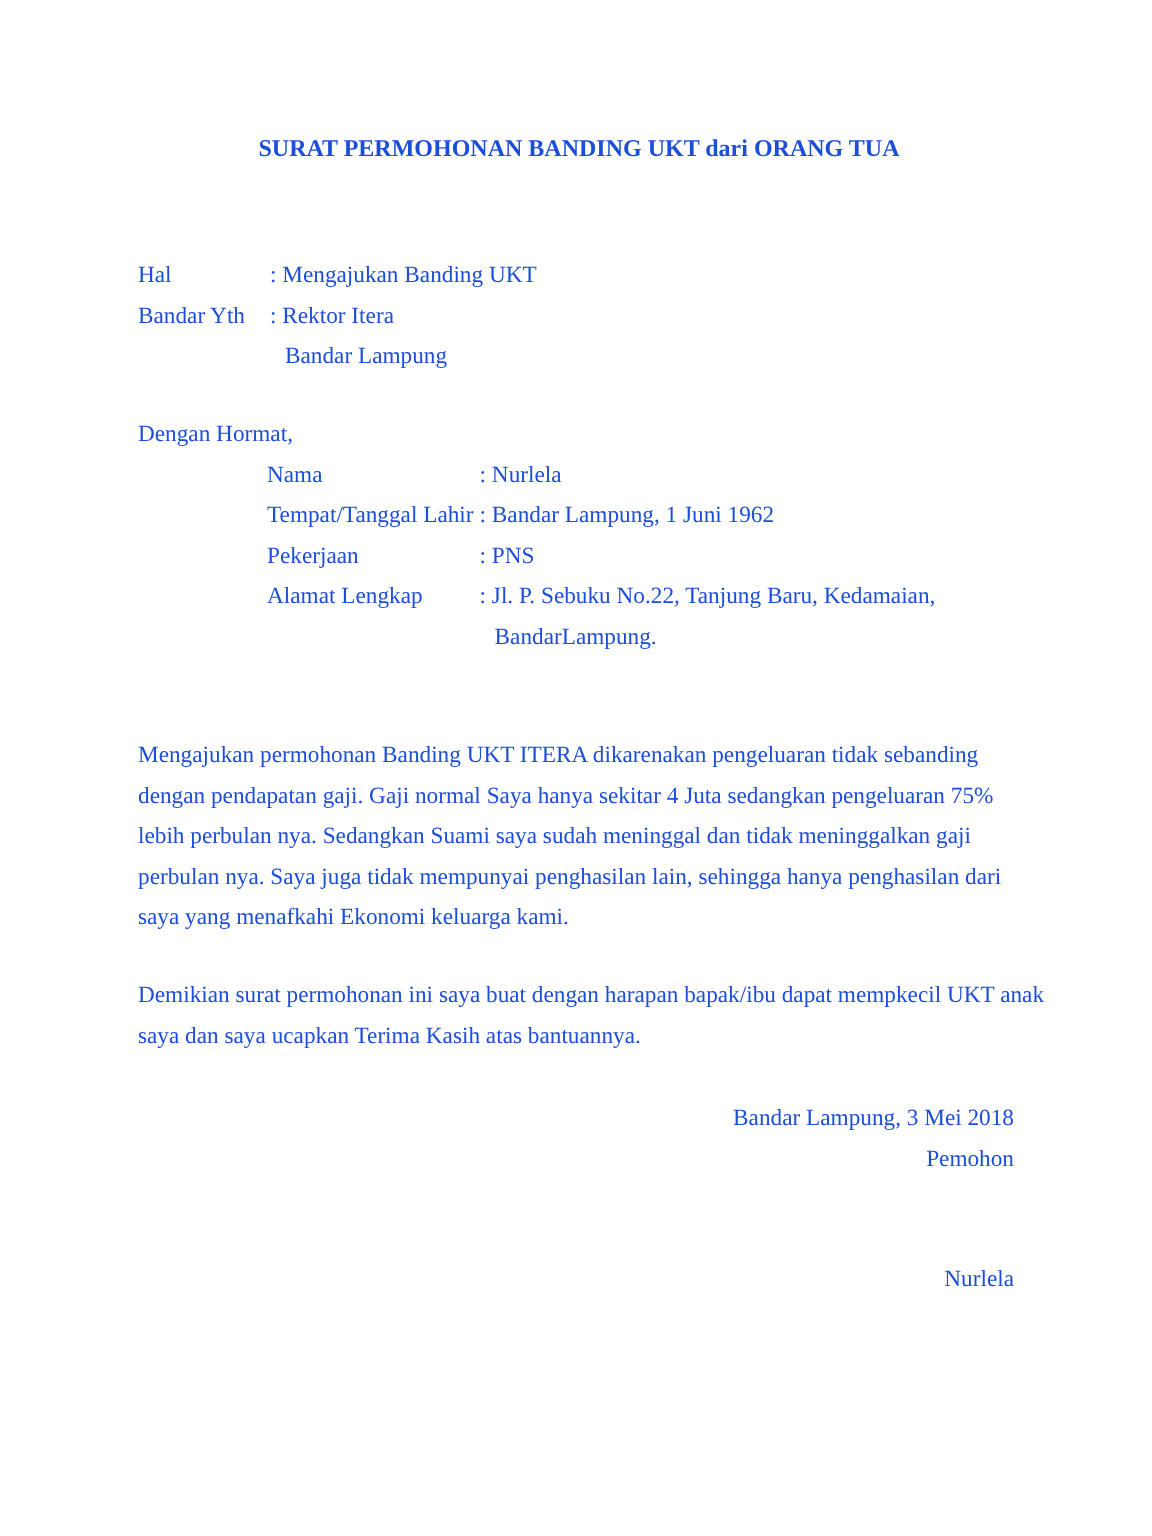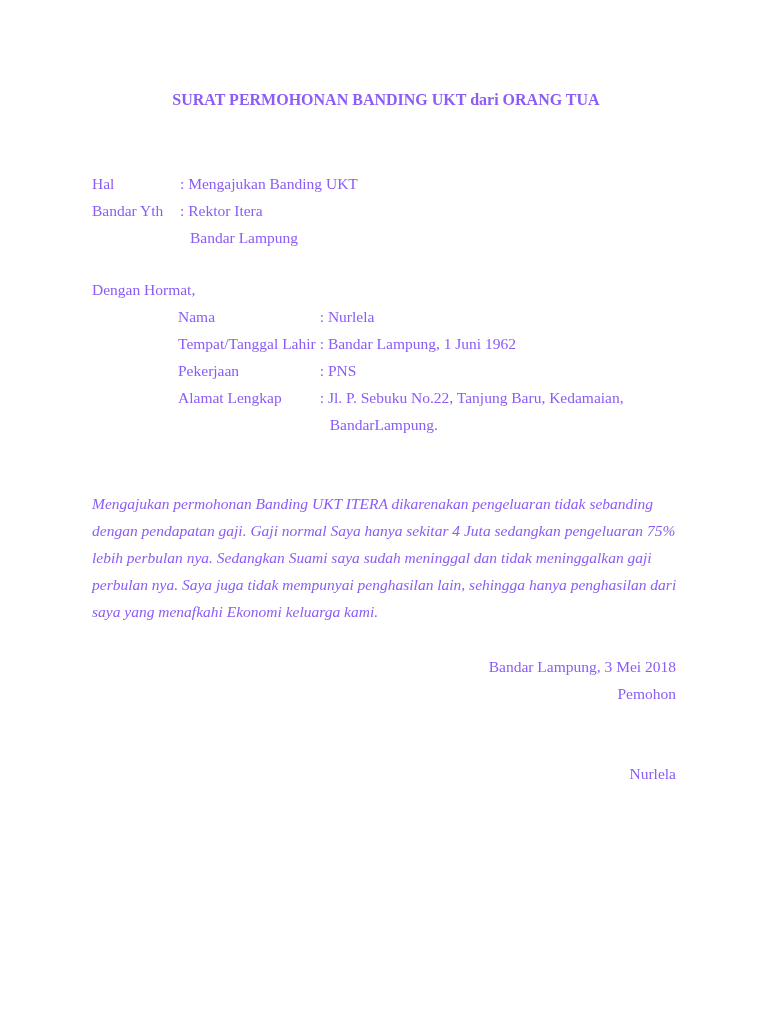--- a/index.html
+++ b/index.html
@@ -7,21 +7,21 @@
     padding: 0;
     background: #ffffff;
   }
   .page {
     position: relative;
     width: 768px;
     height: 1024px;
     background: #ffffff;
     overflow: hidden;
     font-family: "Liberation Serif", "DejaVu Serif", serif;
-    color: #8b5cf6;
+    color: #1d4ed8;
     font-size: 15.5px;
     line-height: 27px;
   }
   .content {
     padding: 86px 88px 0 92px;
   }
   .doc-title {
     text-align: center;
     font-weight: bold;
     font-size: 16px;
@@ -54,21 +54,21 @@
     padding-right: 4px;
     white-space: nowrap;
   }
   .detail-value {
     display: table-cell;
     white-space: nowrap;
   }
   .detail-value.continuation { padding-left: 10px; }
   .paragraph { margin-top: 52px; }
   .paragraph.second { margin-top: 25px; }
-  .paragraph-line { white-space: nowrap; font-style: italic; }
+  .paragraph-line { white-space: nowrap; }
   .closing-block {
     margin-top: 28px;
     margin-left: 344px;
     width: 240px;
     text-align: right;
   }
   .closing-line { white-space: nowrap; }
   .signature-name { margin-top: 53px; }
 </style>
 </head>
@@ -122,20 +122,24 @@
     </div>
 
     <div class="paragraph">
       <div class="paragraph-line">Mengajukan permohonan Banding UKT ITERA dikarenakan pengeluaran tidak sebanding</div>
       <div class="paragraph-line">dengan pendapatan gaji. Gaji normal Saya hanya sekitar 4 Juta sedangkan pengeluaran 75%</div>
       <div class="paragraph-line">lebih perbulan nya. Sedangkan Suami saya sudah meninggal dan tidak meninggalkan gaji</div>
       <div class="paragraph-line">perbulan nya. Saya juga tidak mempunyai penghasilan lain, sehingga hanya penghasilan dari</div>
       <div class="paragraph-line">saya yang menafkahi Ekonomi keluarga kami.</div>
     </div>
 
+    <div class="paragraph second">
+      <div class="paragraph-line">Demikian surat permohonan ini saya buat dengan harapan bapak/ibu dapat mempkecil UKT anak</div>
+      <div class="paragraph-line">saya dan saya ucapkan Terima Kasih atas bantuannya.</div>
+    </div>
 
     <div class="closing-block">
       <div class="closing-line">Bandar Lampung, 3 Mei 2018</div>
       <div class="closing-line">Pemohon</div>
       <div class="closing-line signature-name">Nurlela</div>
     </div>
 
   </div>
 </div>
 

